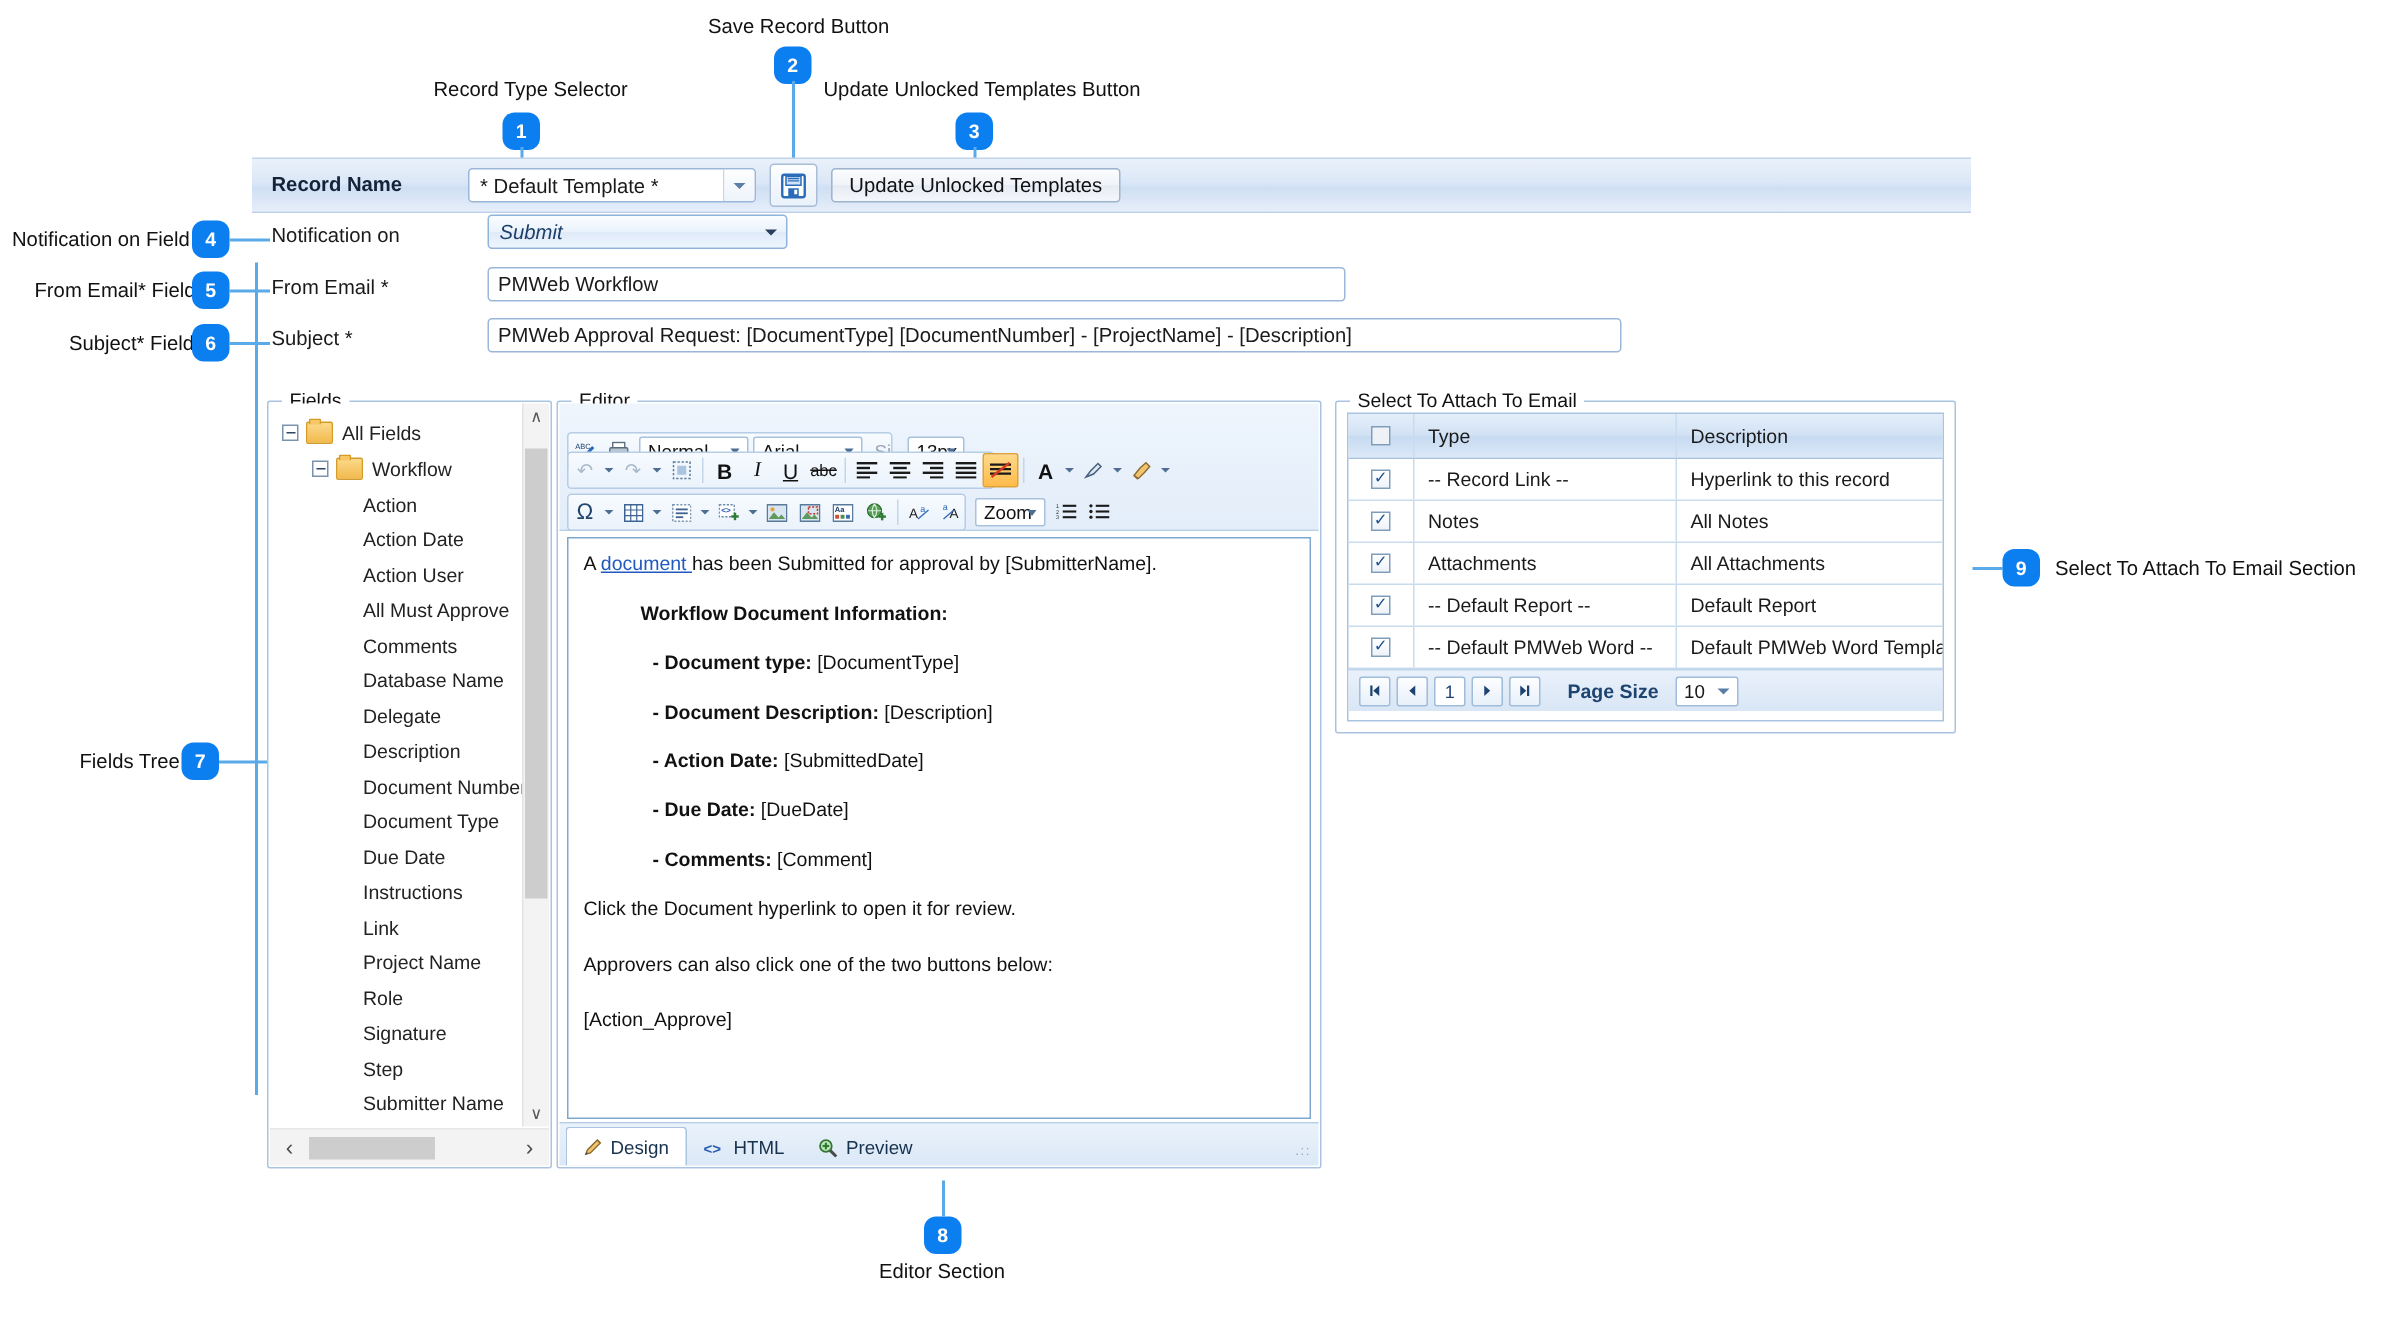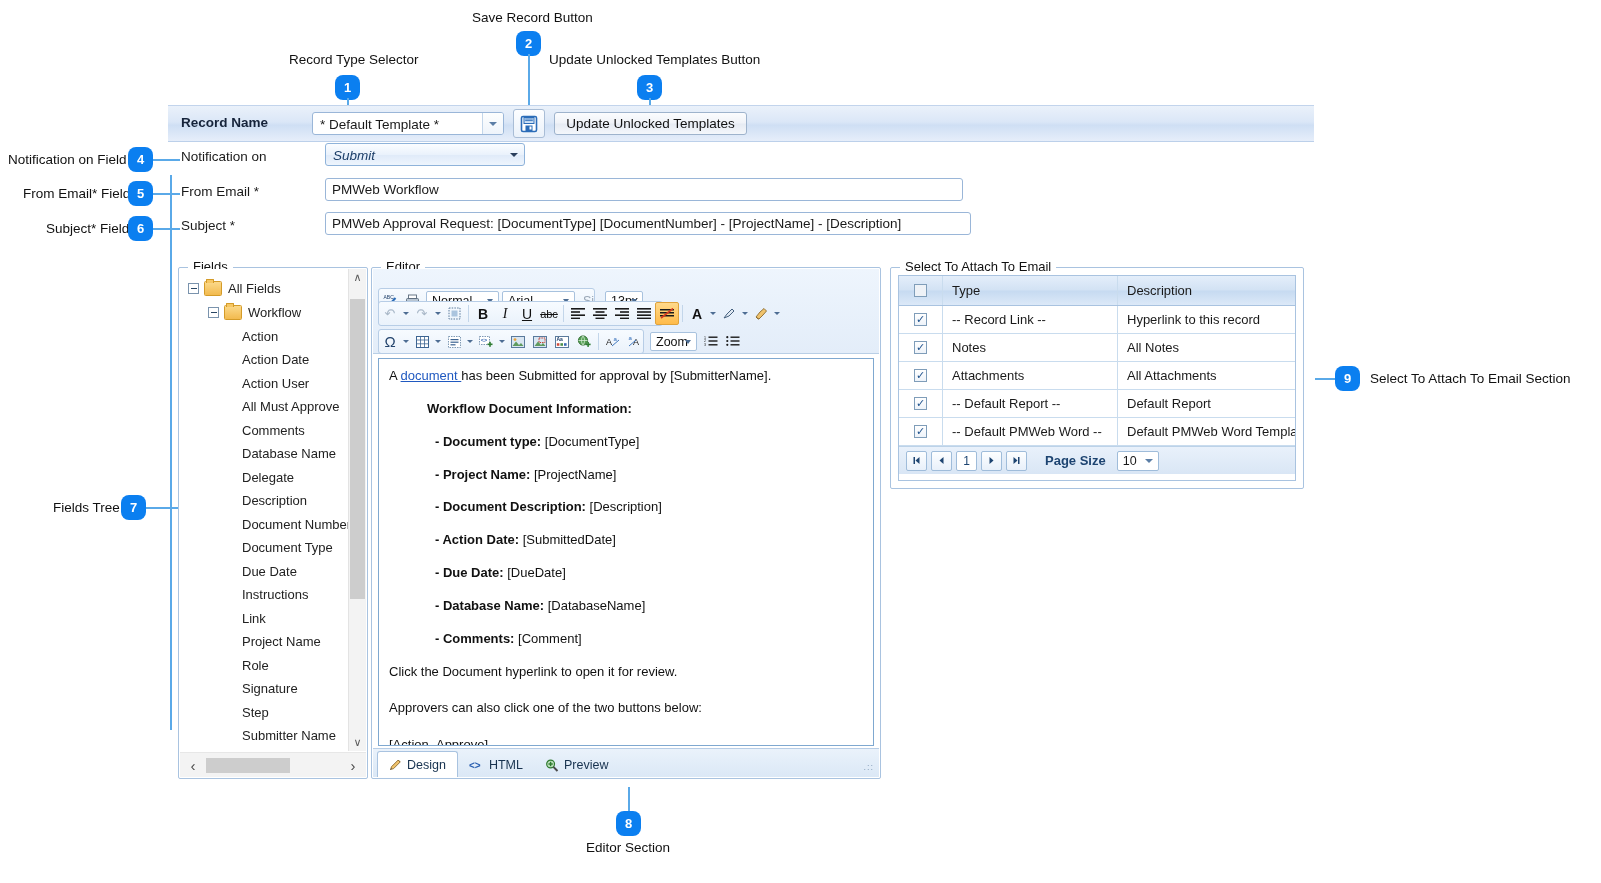--- a/index.html
+++ b/index.html
@@ -285,24 +285,24 @@
 
   <div class="fieldlabel" style="left:13px;top:44px;">Notification on</div>
   <div class="combo blue" style="left:157px;top:38px;width:200px;height:23px;font-style:italic;">
     <span class="txt">Submit</span>
     <span class="arrowbox">
         <i class="caret"></i>
       </span>
   </div>
 
   <div class="fieldlabel" style="left:13px;top:79px;">From Email *</div>
-  <div class="txtfield" style="left:157px;top:73px;width:638px;height:23px;">PMWeb Workflow</div>
+  <div class="txtfield" style="left:157px;top:73px;width:572px;height:23px;">PMWeb Workflow</div>
 
   <div class="fieldlabel" style="left:13px;top:113px;">Subject *</div>
-  <div class="txtfield" style="left:157px;top:107px;width:646px;height:23px;">PMWeb Approval Request:  [DocumentType] [DocumentNumber] - [ProjectName] - [Description]</div>
+  <div class="txtfield" style="left:157px;top:107px;width:756px;height:23px;">PMWeb Approval Request:  [DocumentType] [DocumentNumber] - [ProjectName] - [Description]</div>
 
   <div class="groupbox" id="fieldsbox">
     <span class="grouptitle">Fields</span>
     <div class="treearea">
       <div class="tnode" style="left:8px;top:8px;">
         <span class="expander"></span>
         <span class="folder"></span>
         <span>All Fields</span>
       </div>
       <div class="tnode" style="left:28px;top:32px;">
@@ -638,25 +638,23 @@
       </div>
     </div>
 
     <div class="editbody">
       <p>
         <span>A </span><a class="lnk" href="#">document </a><span>has been Submitted for approval by [SubmitterName].</span>
       </p>
       <p class="ind"><b>Workflow Document Information:</b></p>
       <div style="margin-bottom:14px;">
         <p class="ind2 tight"><b>- Document type:</b><span> [DocumentType]</span></p>
-        <p class="ind2 tight"><b>- Project Name:</b><span> [ProjectName]</span></p>
         <p class="ind2 tight"><b>- Document Description:</b><span> [Description]</span></p>
         <p class="ind2 tight"><b>- Action Date:</b><span> [SubmittedDate]</span></p>
         <p class="ind2 tight"><b>- Due Date:</b><span> [DueDate]</span></p>
-        <p class="ind2 tight"><b>- Database Name:</b><span> [DatabaseName]</span></p>
         <p class="ind2 tight"><b>- Comments:</b><span> [Comment]</span></p>
       </div>
       <p style="margin-bottom:18px;">Click the Document hyperlink to open it for review.</p>
       <p style="margin-bottom:18px;">Approvers can also click one of the two buttons below:</p>
       <p style="margin-bottom:18px;">[Action_Approve]</p>
 
     </div>
 
     <div class="tabbar">
       <div class="etab sel" style="margin-left:4px;">

